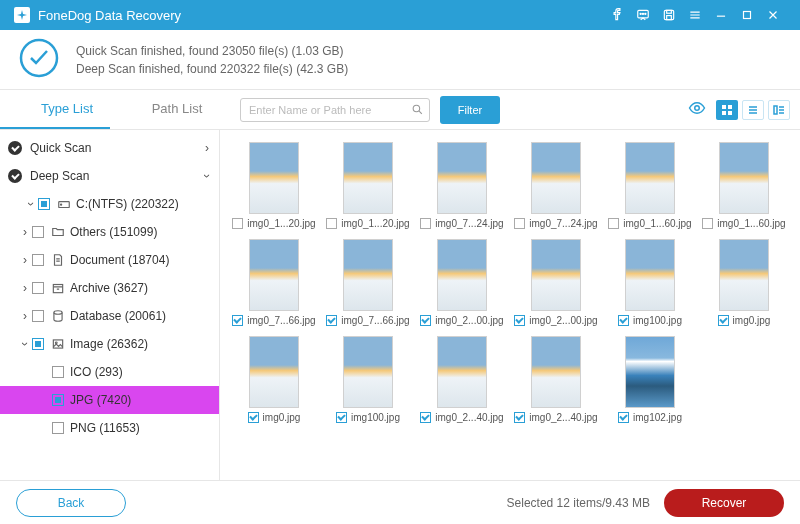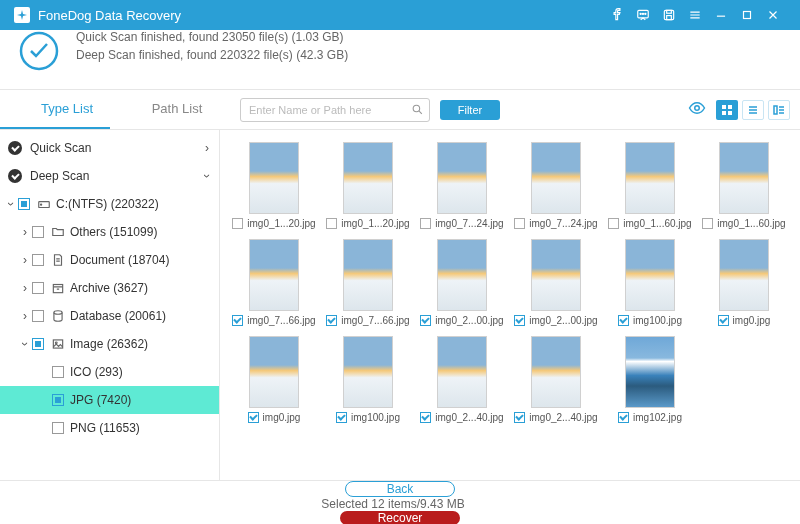--- a/index.html
+++ b/index.html
@@ -5,69 +5,69 @@
 * { margin: 0; padding: 0; box-sizing: border-box; font-family: -apple-system, BlinkMacSystemFont, "Segoe UI", Arial, sans-serif; }
 body { width: 800px; height: 524px; overflow: hidden; background: #fff; font-size: 12px; color: #333; }
 
 .titlebar { height: 30px; background: #2a9fd6; display: flex; align-items: center; padding: 0 14px; color: #fff; }
 .titlebar .logo { width: 16px; height: 16px; background: #fff; border-radius: 2px; margin-right: 8px; display: flex; align-items: center; justify-content: center; }
 .titlebar .logo svg { width: 10px; height: 10px; }
 .titlebar .title { font-size: 13px; flex: 1; }
 .titlebar .tbicon { width: 26px; height: 30px; display: flex; align-items: center; justify-content: center; cursor: pointer; }
 .titlebar .tbicon svg { width: 14px; height: 14px; }
 
-.status { height: 60px; display: flex; align-items: flex-start; padding: 0 18px; border-bottom: 1px solid #e6e6e6; }
+.status { height: 60px; display: flex; align-items: center; padding: 0 18px; border-bottom: 1px solid #e6e6e6; }
 .status .circlecheck { margin-right: 16px; }
 .status .lines { display: flex; flex-direction: column; gap: 4px; font-size: 12px; color: #666; }
 
 .toolbar { height: 40px; display: flex; align-items: center; border-bottom: 1px solid #e6e6e6; }
 .tabs { width: 220px; display: flex; height: 100%; }
 .tab { flex: 1; display: flex; align-items: center; justify-content: center; font-size: 13px; color: #888; cursor: pointer; border-bottom: 2px solid transparent; padding-left: 24px; }
 .tab.active { color: #2a9fd6; border-bottom-color: #2a9fd6; }
 .searchwrap { position: relative; margin-left: 20px; }
 .searchbox { width: 190px; height: 24px; border: 1px solid #ccc; border-radius: 3px; padding: 0 26px 0 8px; font-size: 11px; color: #999; outline: none; }
 .searchbox::placeholder { color: #bbb; }
 .searchicon { position: absolute; right: 6px; top: 5px; color: #999; }
-.filterbtn { margin-left: 10px; height: 20px; width: 60px; background: #2a9fd6; color: #fff; border: none; border-radius: 3px; font-size: 11px; cursor: pointer; }
+.filterbtn { margin-left: 10px; height: 28px; width: 60px; background: #2a9fd6; color: #fff; border: none; border-radius: 3px; font-size: 11px; cursor: pointer; }
 .toolbar .spacer { flex: 1; }
 .viewicons { display: flex; align-items: center; gap: 4px; margin-right: 10px; }
 .eye { color: #2a9fd6; margin-right: 6px; cursor: pointer; }
 .viewbtn { width: 22px; height: 20px; display: flex; align-items: center; justify-content: center; cursor: pointer; border-radius: 2px; }
 .viewbtn.active { background: #2a9fd6; color: #fff; }
 .viewbtn:not(.active) { color: #2a9fd6; border: 1px solid #c9e5f3; }
 
 .main { display: flex; height: 350px; }
 .sidebar { width: 220px; border-right: 1px solid #e6e6e6; overflow-y: auto; padding-top: 4px; }
 .treenode { height: 28px; display: flex; align-items: center; font-size: 12px; cursor: pointer; }
 .treenode.lvl0 { padding-left: 8px; }
-.treenode.lvl1 { padding-left: 4px; }
+.treenode.lvl1 { padding-left: 24px; }
 .treenode.lvl2 { padding-left: 18px; }
 .treenode.lvl4 { padding-left: 52px; }
-.treenode.sel { background: #5eead4; }
+.treenode.sel { background: #d946ef; }
 .treenode .chev { width: 14px; display: flex; justify-content: center; color: #555; }
 .treenode .cb { width: 12px; height: 12px; border: 1px solid #999; margin-right: 6px; display: flex; align-items: center; justify-content: center; }
 .treenode .cb.part { border-color: #2a9fd6; }
 .treenode .cb.part::after { content: ""; width: 6px; height: 6px; background: #2a9fd6; }
 .treenode .nodeicon { width: 16px; margin-right: 4px; display: flex; justify-content: center; color: #666; }
 .treenode .endchev { margin-left: auto; margin-right: 10px; color: #555; }
 .treenode .dotcircle { width: 14px; height: 14px; border-radius: 50%; background: #333; margin-right: 8px; display: flex; align-items: center; justify-content: center; }
 .treenode .dotcircle::after { content: ""; width: 5px; height: 3px; border-left: 2px solid #fff; border-bottom: 2px solid #fff; transform: rotate(-45deg); margin-top: -2px; }
 
 .grid { flex: 1; overflow-y: auto; padding: 12px 10px; }
 .gridrow { display: flex; gap: 6px; margin-bottom: 10px; }
 .cell { width: 88px; display: flex; flex-direction: column; align-items: center; }
 .thumb { width: 50px; height: 72px; background: linear-gradient(to bottom, #8ab5d8 0%, #8ab5d8 40%, #f5c97a 48%, #eef3f7 58%, #dde6ec 100%); border: 1px solid #d0d0d0; }
 .thumb.alt { background: linear-gradient(to bottom, #6fa8d8 0%, #88b8de 30%, #fff 35%, #3a82bb 55%, #2b5b7e 70%, #5a99c9 100%); }
 .caprow { display: flex; align-items: center; gap: 4px; margin-top: 4px; width: 100%; justify-content: center; }
 .caprow .fcb { width: 11px; height: 11px; border: 1px solid #aaa; display: flex; align-items: center; justify-content: center; flex-shrink: 0; }
 .caprow .fcb.checked { border-color: #2a9fd6; }
 .caprow .fcb.checked::after { content: ""; width: 5px; height: 3px; border-left: 2px solid #2a9fd6; border-bottom: 2px solid #2a9fd6; transform: rotate(-45deg); margin-top: -2px; }
 .caprow .fname { font-size: 10px; color: #555; white-space: nowrap; overflow: hidden; text-overflow: ellipsis; max-width: 72px; }
 
-.footer { height: 44px; display: flex; align-items: center; padding: 0 16px; border-top: 1px solid #e6e6e6; flex-direction: column; }
+.footer { height: 44px; display: flex; align-items: center; padding: 0 16px; border-top: 1px solid #e6e6e6; }
 .backbtn { width: 110px; height: 28px; border: 1px solid #2a9fd6; background: #fff; color: #2a9fd6; border-radius: 14px; font-size: 12px; cursor: pointer; }
 .footer .spacer { flex: 1; }
 .selinfo { font-size: 12px; color: #666; margin-right: 14px; }
 .recoverbtn { width: 120px; height: 28px; background: #b91c1c; color: #fff; border: none; border-radius: 14px; font-size: 12px; cursor: pointer; }
 
 ::-webkit-scrollbar { width: 6px; }
 ::-webkit-scrollbar-thumb { background: #ccc; border-radius: 3px; }
 </style>
 </head>
 <body>

